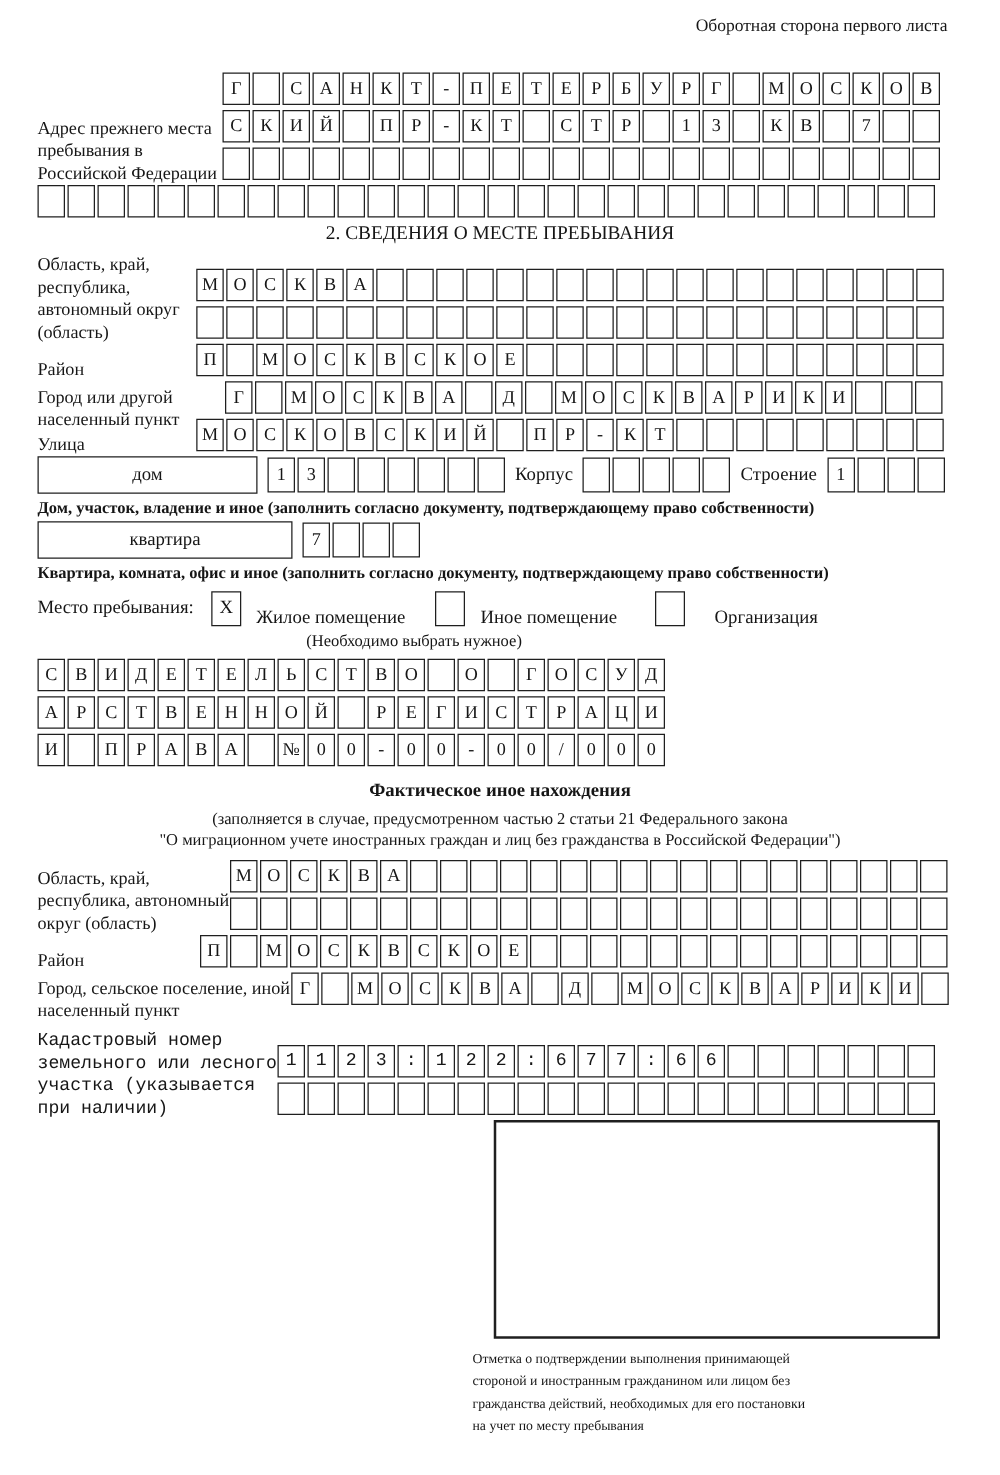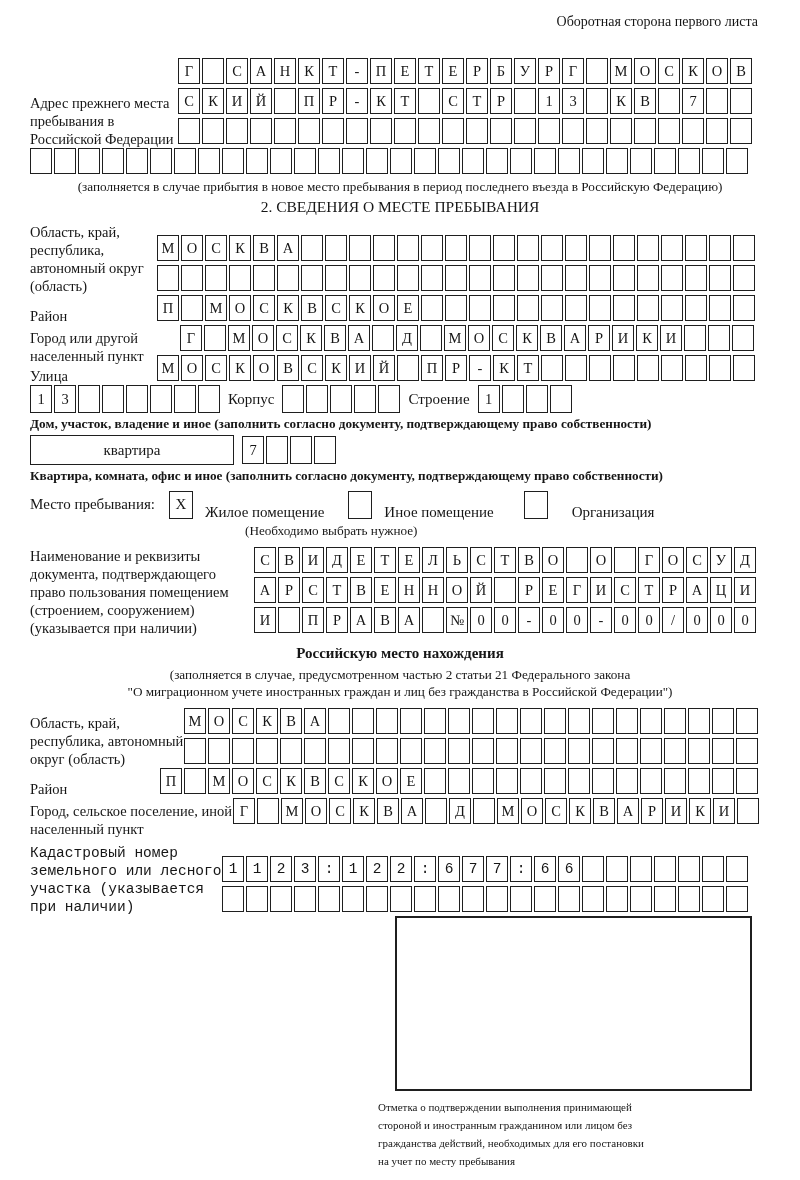--- a/index.html
+++ b/index.html
@@ -166,21 +166,20 @@
       <span class="cell"></span>
       <span class="cell"></span>
       <span class="cell"></span>
       <span class="cell"></span>
       <span class="cell"></span>
       <span class="cell"></span>
       <span class="cell"></span>
       <span class="cell"></span>
       <span class="cell"></span>
     </div>
-  <div class="note center">(заполняется в случае прибытия в новое место пребывания в период последнего въезда в Российскую Федерацию)</div>
 
   <div class="sec-title">2. СВЕДЕНИЯ О МЕСТЕ ПРЕБЫВАНИЯ</div>
 
   <div class="field">
     <div class="label lw127">Область, край, республика, автономный округ (область)</div>
     <div class="grids">
       <div class="boxrow">
           <span class="cell">М</span>
           <span class="cell">О</span>
           <span class="cell">С</span>
@@ -323,20 +322,21 @@
         <span class="cell"></span>
         <span class="cell"></span>
         <span class="cell"></span>
         <span class="cell"></span>
         <span class="cell"></span>
         <span class="cell"></span>
       </div>
   </div>
 
   <div class="house-row">
+    <div class="type-box w-dom">дом</div>
     <div class="boxrow big" style="margin-bottom:0;">
         <span class="cell">1</span>
         <span class="cell">3</span>
         <span class="cell"></span>
         <span class="cell"></span>
         <span class="cell"></span>
         <span class="cell"></span>
         <span class="cell"></span>
         <span class="cell"></span>
       </div>
@@ -374,21 +374,20 @@
     <span class="checkbox">X</span>
     <span class="opt-label">Жилое помещение</span>
     <span class="checkbox gap24"></span>
     <span class="opt-label">Иное помещение</span>
     <span class="checkbox gap30"></span>
     <span class="opt-label gap24">Организация</span>
   </div>
   <div class="stay-note">(Необходимо выбрать нужное)</div>
 
   <div class="field">
-    <div class="label lw224">Наименование и реквизиты документа, подтверждающего право пользования помещением (строением, сооружением) (указывается при наличии)</div>
     <div class="grids">
       <div class="boxrow">
           <span class="cell">С</span>
           <span class="cell">В</span>
           <span class="cell">И</span>
           <span class="cell">Д</span>
           <span class="cell">Е</span>
           <span class="cell">Т</span>
           <span class="cell">Е</span>
           <span class="cell">Л</span>
@@ -448,21 +447,21 @@
           <span class="cell">0</span>
           <span class="cell">0</span>
           <span class="cell">/</span>
           <span class="cell">0</span>
           <span class="cell">0</span>
           <span class="cell">0</span>
         </div>
     </div>
   </div>
 
-  <div class="fact-title">Российскую место нахождения</div>
+  <div class="fact-title">Фактическое иное нахождения</div>
   <div class="note center">(заполняется в случае, предусмотренном частью 2 статьи 21 Федерального закона</div>
   <div class="note center">"О миграционном учете иностранных граждан и лиц без гражданства в Российской Федерации")</div>
 
   <div class="field mt8">
     <div class="label lw154">Область, край, республика, автономный округ (область)</div>
     <div class="grids">
       <div class="boxrow">
           <span class="cell">М</span>
           <span class="cell">О</span>
           <span class="cell">С</span>

